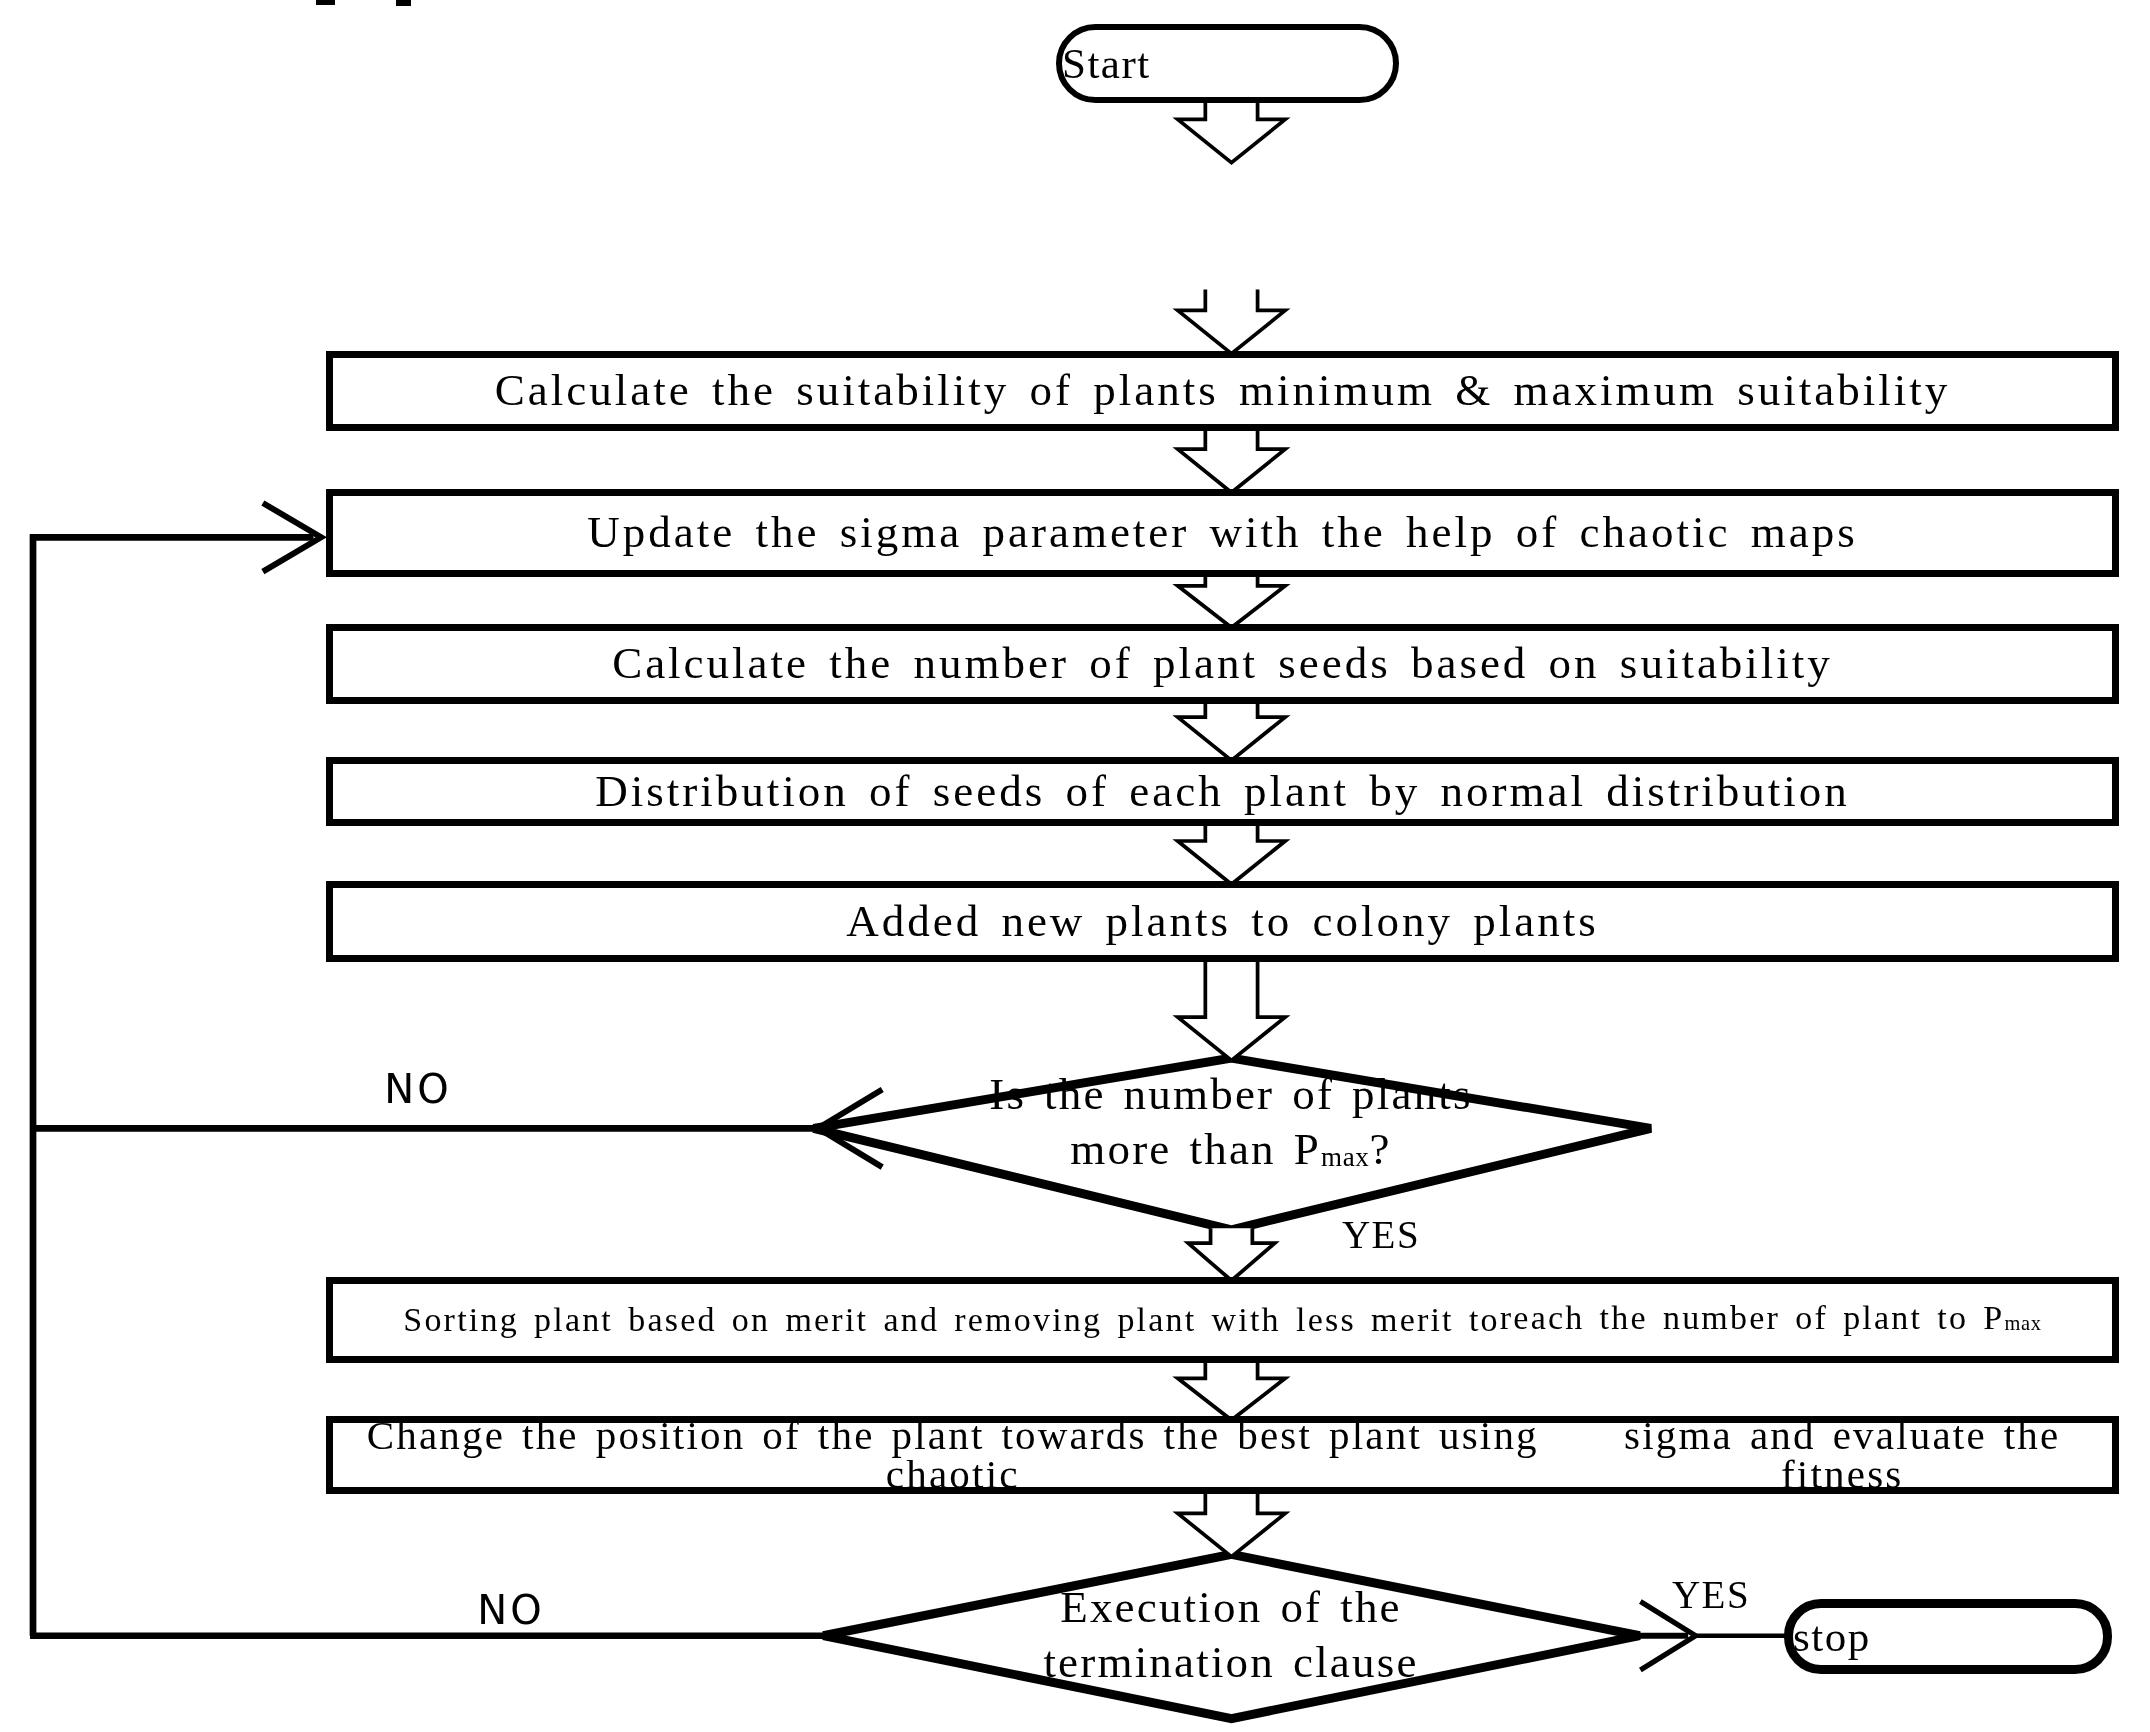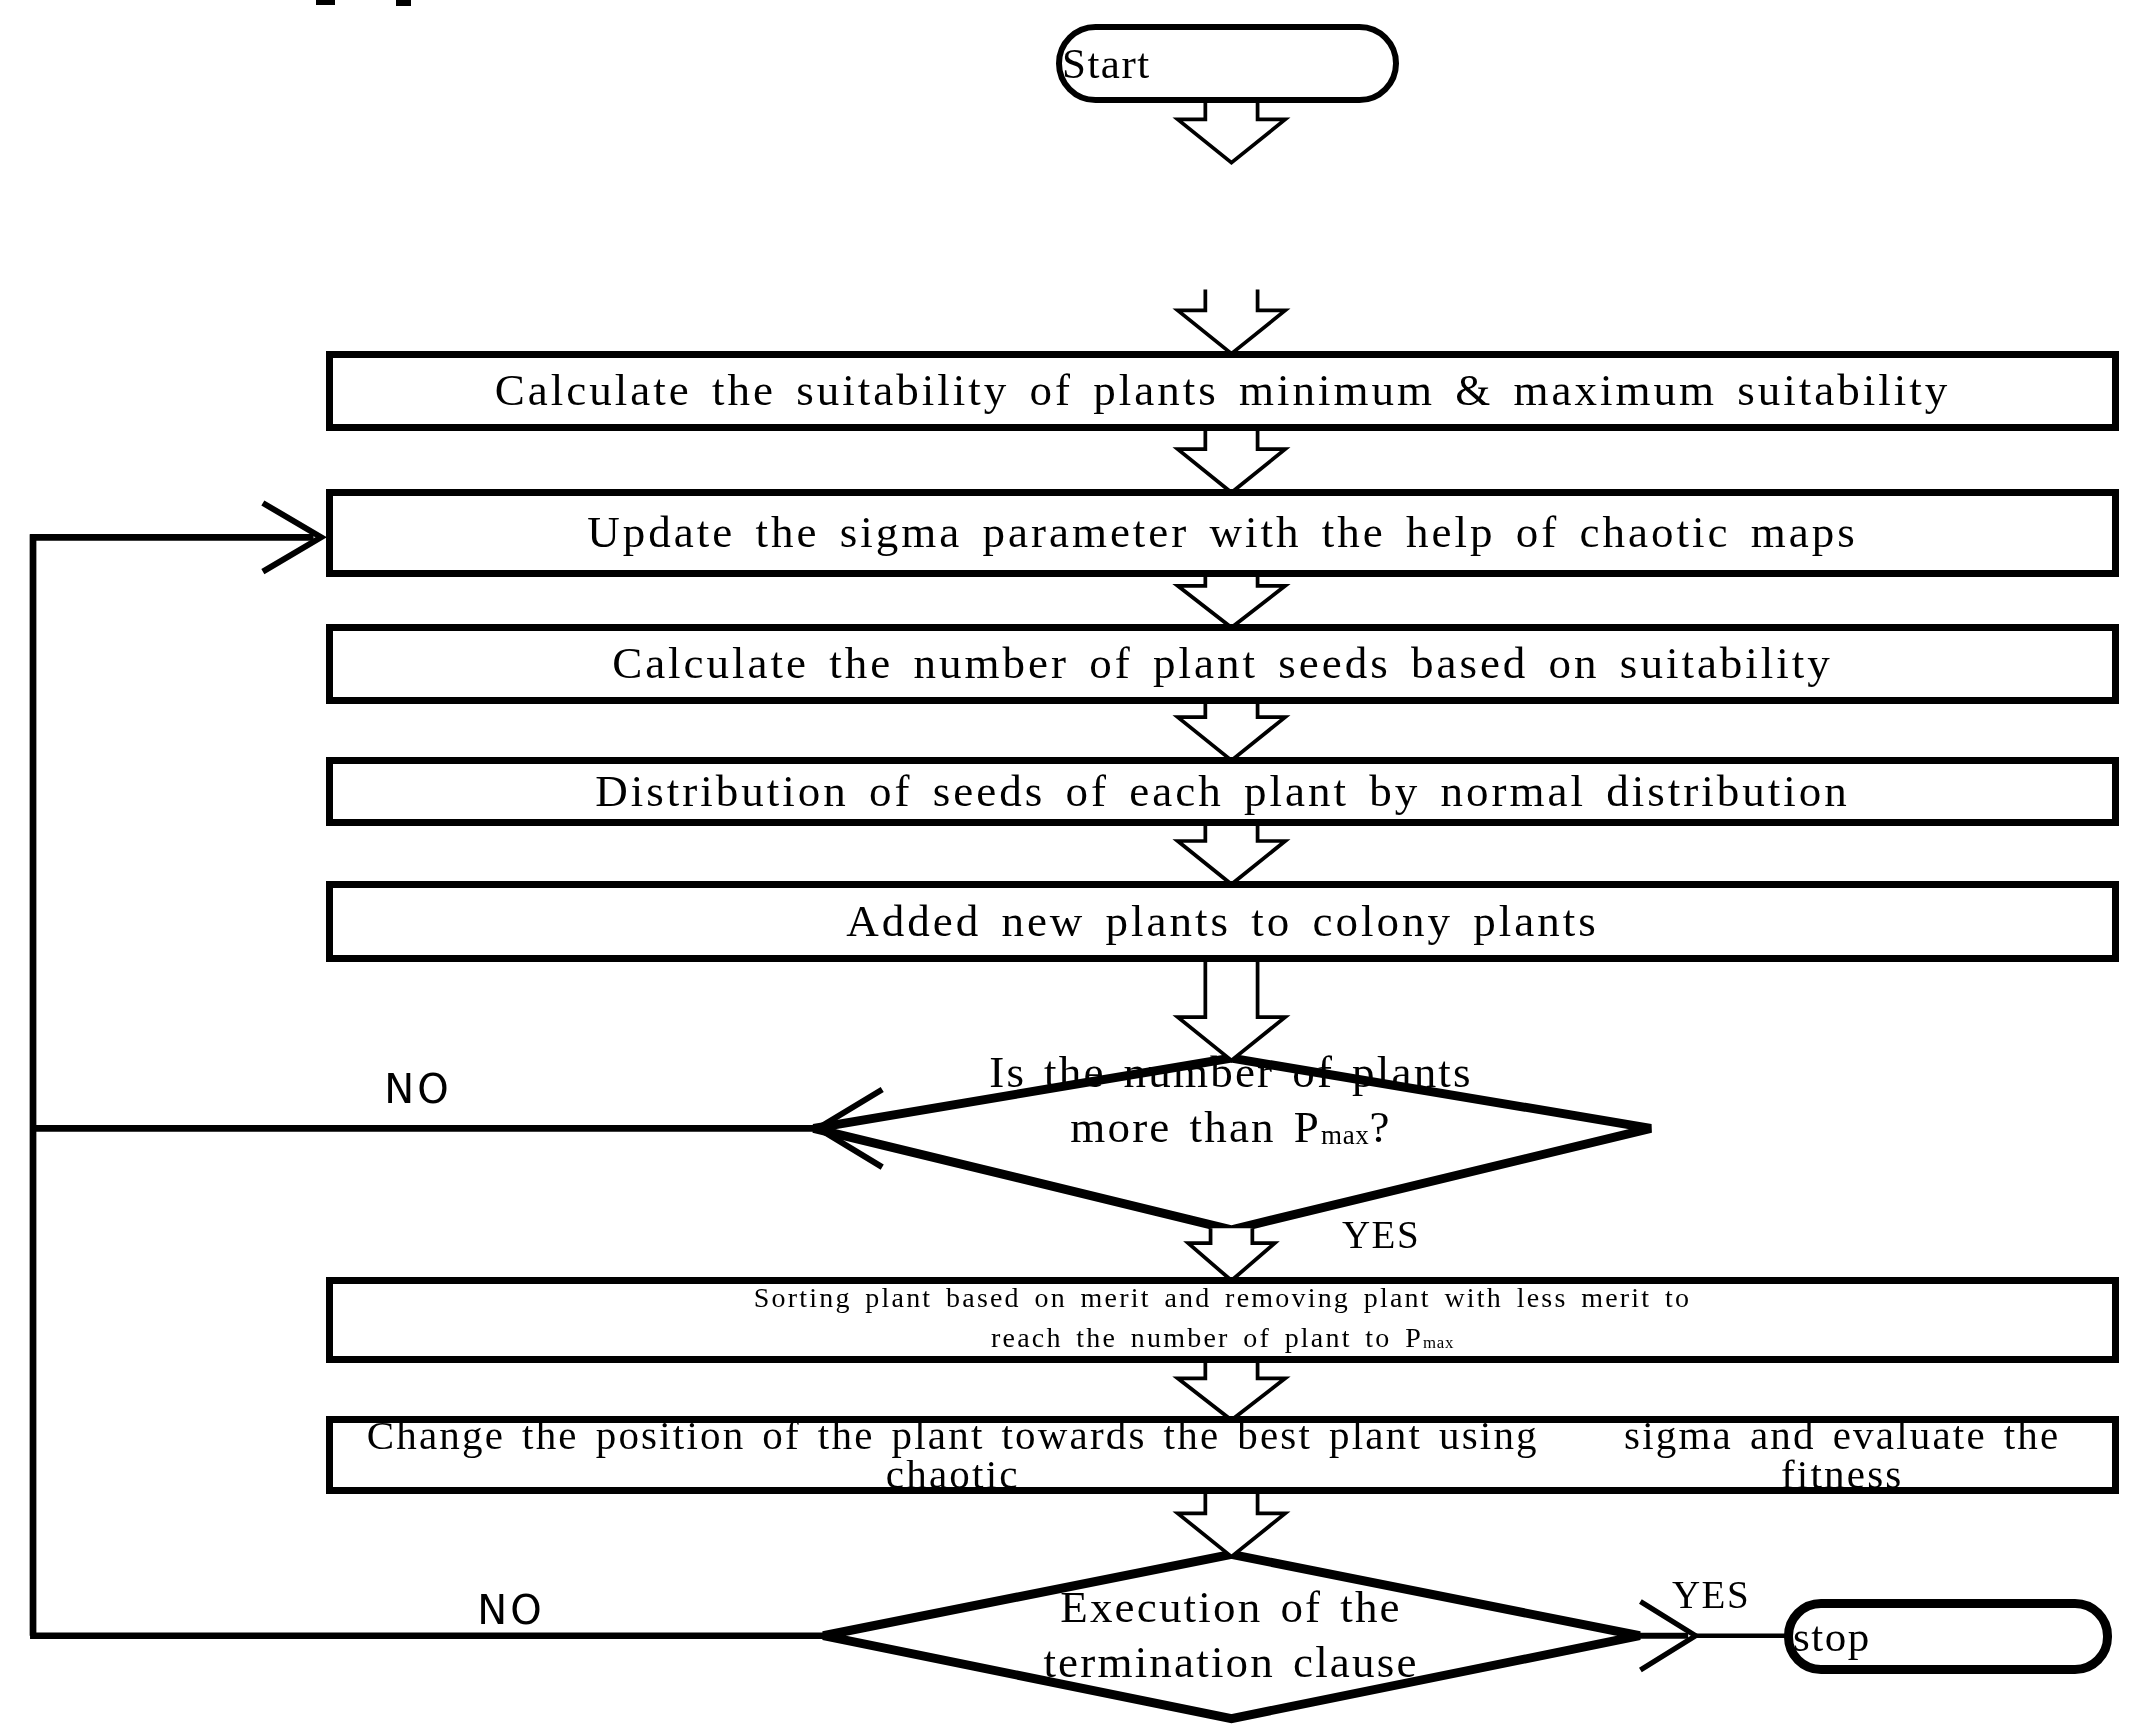--- a/index.html
+++ b/index.html
@@ -32,21 +32,21 @@
     letter-spacing: 3px;
     word-spacing: 6px;
     line-height: 1.05;
   }
   .b1 { top: 160px;  height: 131px; font-size: 46px; }
   .b2 { top: 351px;  height: 80px; }
   .b3 { top: 489px;  height: 88px; }
   .b4 { top: 624px;  height: 80px; }
   .b5 { top: 757px; height: 69px;  }
   .b6 { top: 881px; height: 81px; }
-  .b7 { top: 1277px; height: 86px; font-size: 28px; line-height: 40px; flex-direction: column; letter-spacing: 2.2px; word-spacing: 4.5px; }
+  .b7 { top: 1277px; height: 86px; font-size: 34px; line-height: 40px; letter-spacing: 2.2px; word-spacing: 4.5px; }
   .b8 { top: 1416px; height: 78px; font-size: 41px; line-height: 39px; flex-direction: row; letter-spacing: 2.2px; word-spacing: 4.5px; }
   .stadium {
     position: absolute;
     box-sizing: border-box;
     background: #ffffff;
     border: 6.7px solid #000;
     display: flex;
     align-items: center;
     justify-content: flex-start;
     font-family: "Liberation Serif", "DejaVu Serif", serif;
@@ -57,21 +57,21 @@
   .stop  { left: 1784px; top: 1599px; width: 328px; height: 75px; border-radius: 37px; border-width: 9px; }
   .dtext {
     position: absolute;
     text-align: center;
     font-family: "Liberation Serif", "DejaVu Serif", serif;
     font-size: 45px;
     line-height: 55px;
     letter-spacing: 2.2px;
     word-spacing: 4.5px;
   }
-  .d1 { left: 858px; top: 1045px; width: 746px; }
+  .d1 { left: 858px; top: 1067px; width: 746px; }
   .d2 { left: 895px; top: 1580px; width: 672px; }
   .elabel {
     position: absolute;
     text-align: center;
     font-family: "Liberation Serif", "DejaVu Serif", serif;
     font-size: 39px;
     letter-spacing: 1.5px;
   }
   .elabel.no {
     font-family: "DejaVu Sans", "Liberation Sans", sans-serif;

